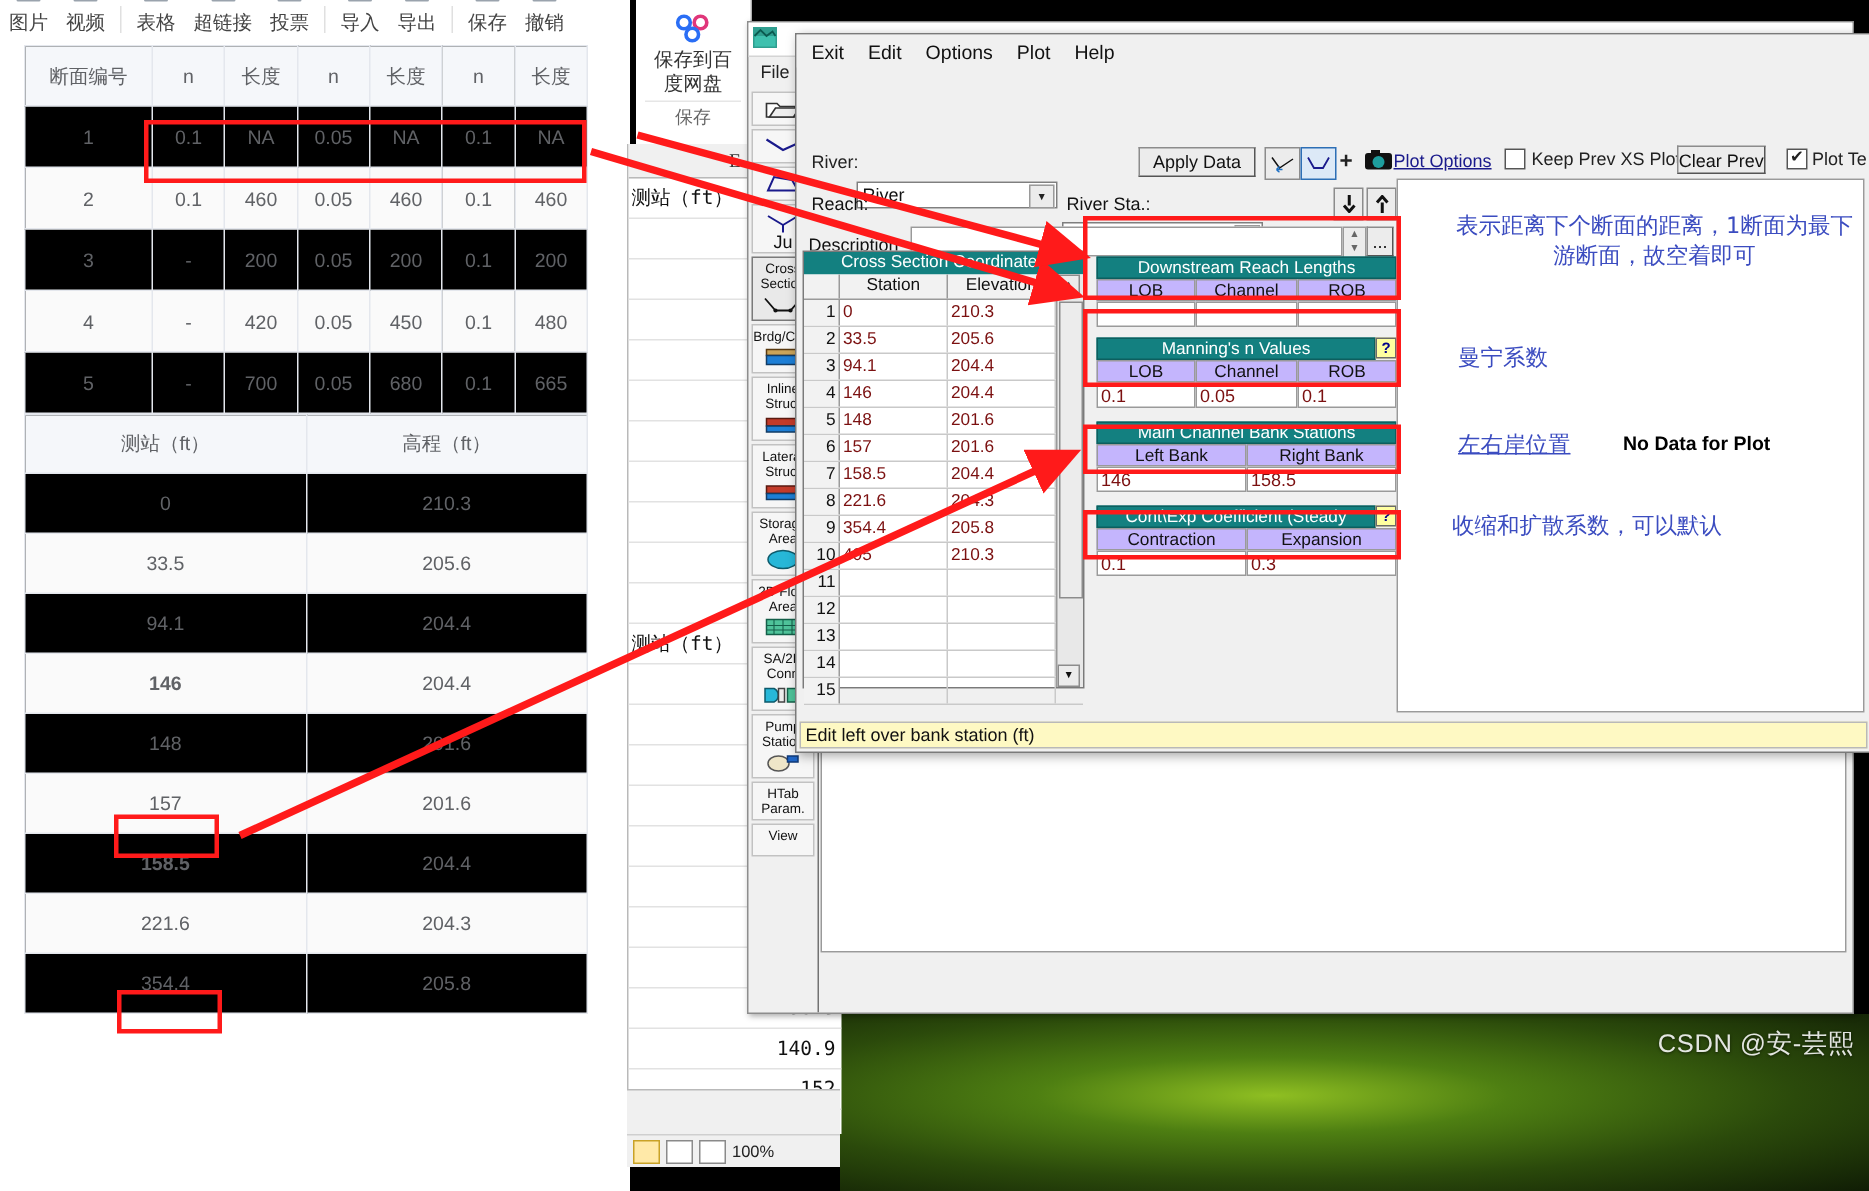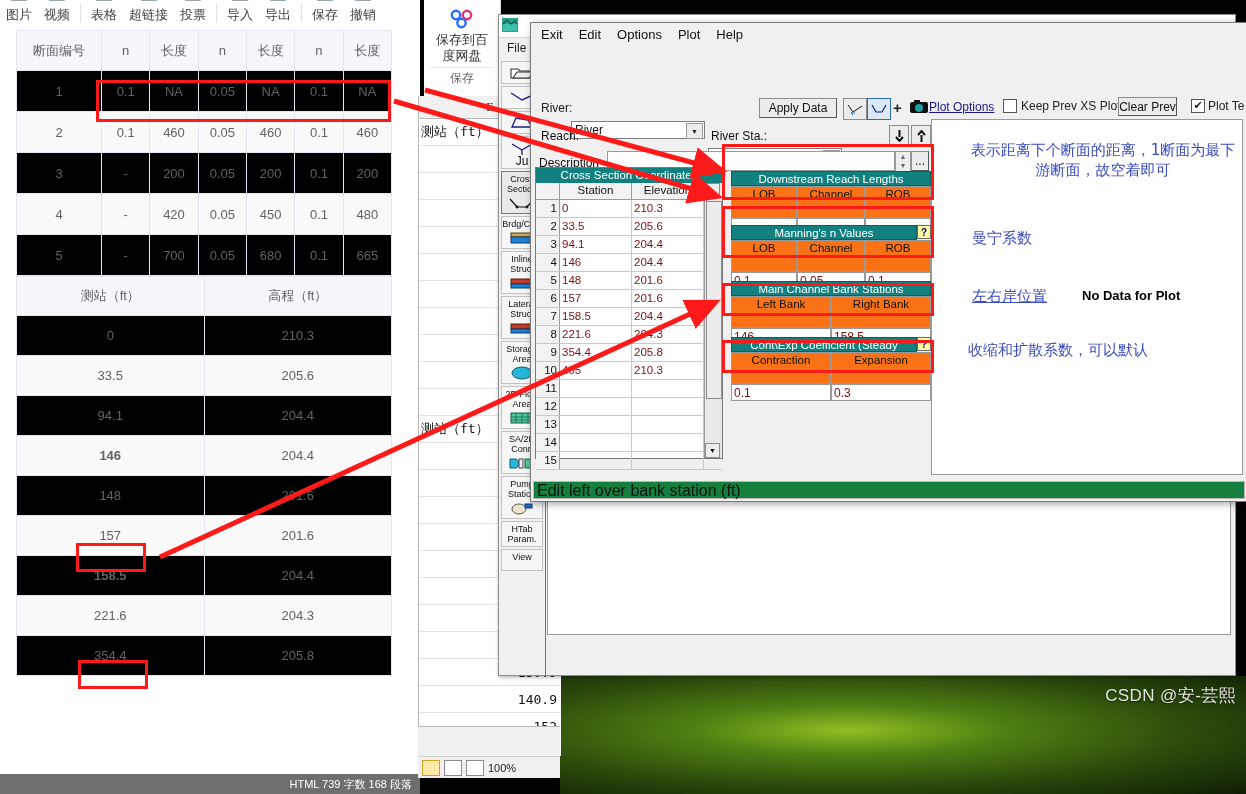--- a/index.html
+++ b/index.html
@@ -114,21 +114,21 @@
   .combo{height:18px;background:#fff;border:1px solid #7f7f7f;display:inline-flex;align-items:center;
      font-size:12px;padding-left:3px;color:#111;box-sizing:border-box;position:relative;}
   .combo .arw{position:absolute;right:1px;top:1px;width:15px;height:14px;background:#ececec;border:1px solid #9a9a9a;
      display:flex;align-items:center;justify-content:center;font-size:7px;color:#222;}
   .btn3d{background:#ececec;border:1px solid #8c8c8c;border-right-color:#555;border-bottom-color:#555;
      font-size:12px;color:#111;display:inline-flex;align-items:center;justify-content:center;box-sizing:border-box;}
   .sqbtn{width:22px;height:20px;background:#ececec;border:1px solid #8c8c8c;display:inline-flex;align-items:center;justify-content:center;}
 
   .teal-hdr{background:#138080;color:#fff;font-size:11.5px;text-align:center;height:15px;line-height:15px;
      border:1px solid #0c5f5f;box-sizing:border-box;font-weight:normal;}
-  .col-hdr{background:#f97316;border:1px solid #9a9a9a;font-size:11.5px;text-align:center;height:32px;line-height:14px;
+  .col-hdr{background:#c4b5fd;border:1px solid #9a9a9a;font-size:11.5px;text-align:center;height:15px;line-height:14px;
      box-sizing:border-box;color:#111;}
   .ipt{background:#fff;border:1px solid #9a9a9a;height:17px;line-height:16px;font-size:12px;color:#7b1010;
      padding-left:2px;box-sizing:border-box;overflow:hidden;white-space:nowrap;}
   .help-q{width:14px;height:14px;background:#ffffa0;border:1px solid #6b6b6b;color:#00008b;font-size:10px;
      text-align:center;line-height:13px;font-weight:bold;box-sizing:border-box;}
 
   
   #xsgrid{position:absolute;left:4px;top:144px;width:186px;height:290px;border:1px solid #7a7a7a;background:#fff;}
   #xsgrid .gh{height:15px;background:#138080;color:#fff;font-size:11.5px;text-align:center;line-height:15px;}
   #xsgrid .ch{display:flex;height:16px;background:#f2f2f2;border-bottom:1px solid #9a9a9a;font-size:11.5px;}
@@ -136,22 +136,22 @@
   #xsgrid .r{display:flex;height:17px;font-size:11.5px;border-bottom:1px solid #c9c9c9;}
   #xsgrid .r .n{width:24px;border-right:1px solid #9a9a9a;text-align:right;padding-right:2px;box-sizing:border-box;
      background:#f2f2f2;color:#111;line-height:16px;}
   #xsgrid .r .s,#xsgrid .r .e{width:72px;border-right:1px solid #c9c9c9;padding-left:2px;box-sizing:border-box;
      color:#7b1010;line-height:16px;}
   #xsgrid .sbar{position:absolute;right:0;top:15px;bottom:0;width:17px;background:#e8e8e8;border-left:1px solid #9a9a9a;}
   .sb-arrow{width:15px;height:15px;background:#ececec;border:1px solid #8c8c8c;display:flex;align-items:center;
      justify-content:center;font-size:7px;color:#111;box-sizing:border-box;}
   .sb-thumb{position:absolute;left:1px;top:18px;width:14px;height:196px;background:#ececec;border:1px solid #8c8c8c;}
 
-  #xs-status{position:absolute;left:2px;bottom:2px;right:2px;height:18px;background:#15803d;border:1px solid #b9b9b9;
-    font-size:16px;color:#111;line-height:17px;padding-left:3px;box-sizing:border-box;}
+  #xs-status{position:absolute;left:2px;bottom:2px;right:2px;height:18px;background:#fef9c3;border:1px solid #b9b9b9;
+    font-size:12px;color:#111;line-height:17px;padding-left:3px;box-sizing:border-box;}
   #xs-plotarea{position:absolute;left:400px;top:96px;right:4px;bottom:26px;background:#fff;border:1px solid #9a9a9a;}
 
   
   .redbox{position:absolute;border:3px solid #ff1a1a;box-sizing:border-box;pointer-events:none;}
   .cn-note{position:absolute;color:#3b4cc0;font-size:15px;line-height:20px;font-family:"DejaVu Sans",sans-serif;text-align:center;}
   .cn-note.u{text-decoration:underline;}
   .nodata{position:absolute;font-size:13px;font-weight:bold;color:#000;font-family:"Liberation Sans",sans-serif;}
   #arrows{position:absolute;left:0;top:0;width:1246px;height:794px;pointer-events:none;}
 </style>
 </head>
@@ -281,21 +281,20 @@
             <td>204.3</td>
           </tr>
           <tr>
             <td>354.4</td>
             <td>205.8</td>
           </tr>
         </tbody>
     </table>
   </div>
 
-  <div class="abs" id="editor-statusbar">HTML  739 字数  168 段落</div>
 </div>
 
 <div class="abs" id="backdrop"></div>
 <div class="abs" id="photo">
   <div class="watermark">CSDN @安-芸熙</div>
 </div>
 
 <div class="abs" id="excel">
   <div class="xhdr">E</div>
   <div id="excel-rows">

